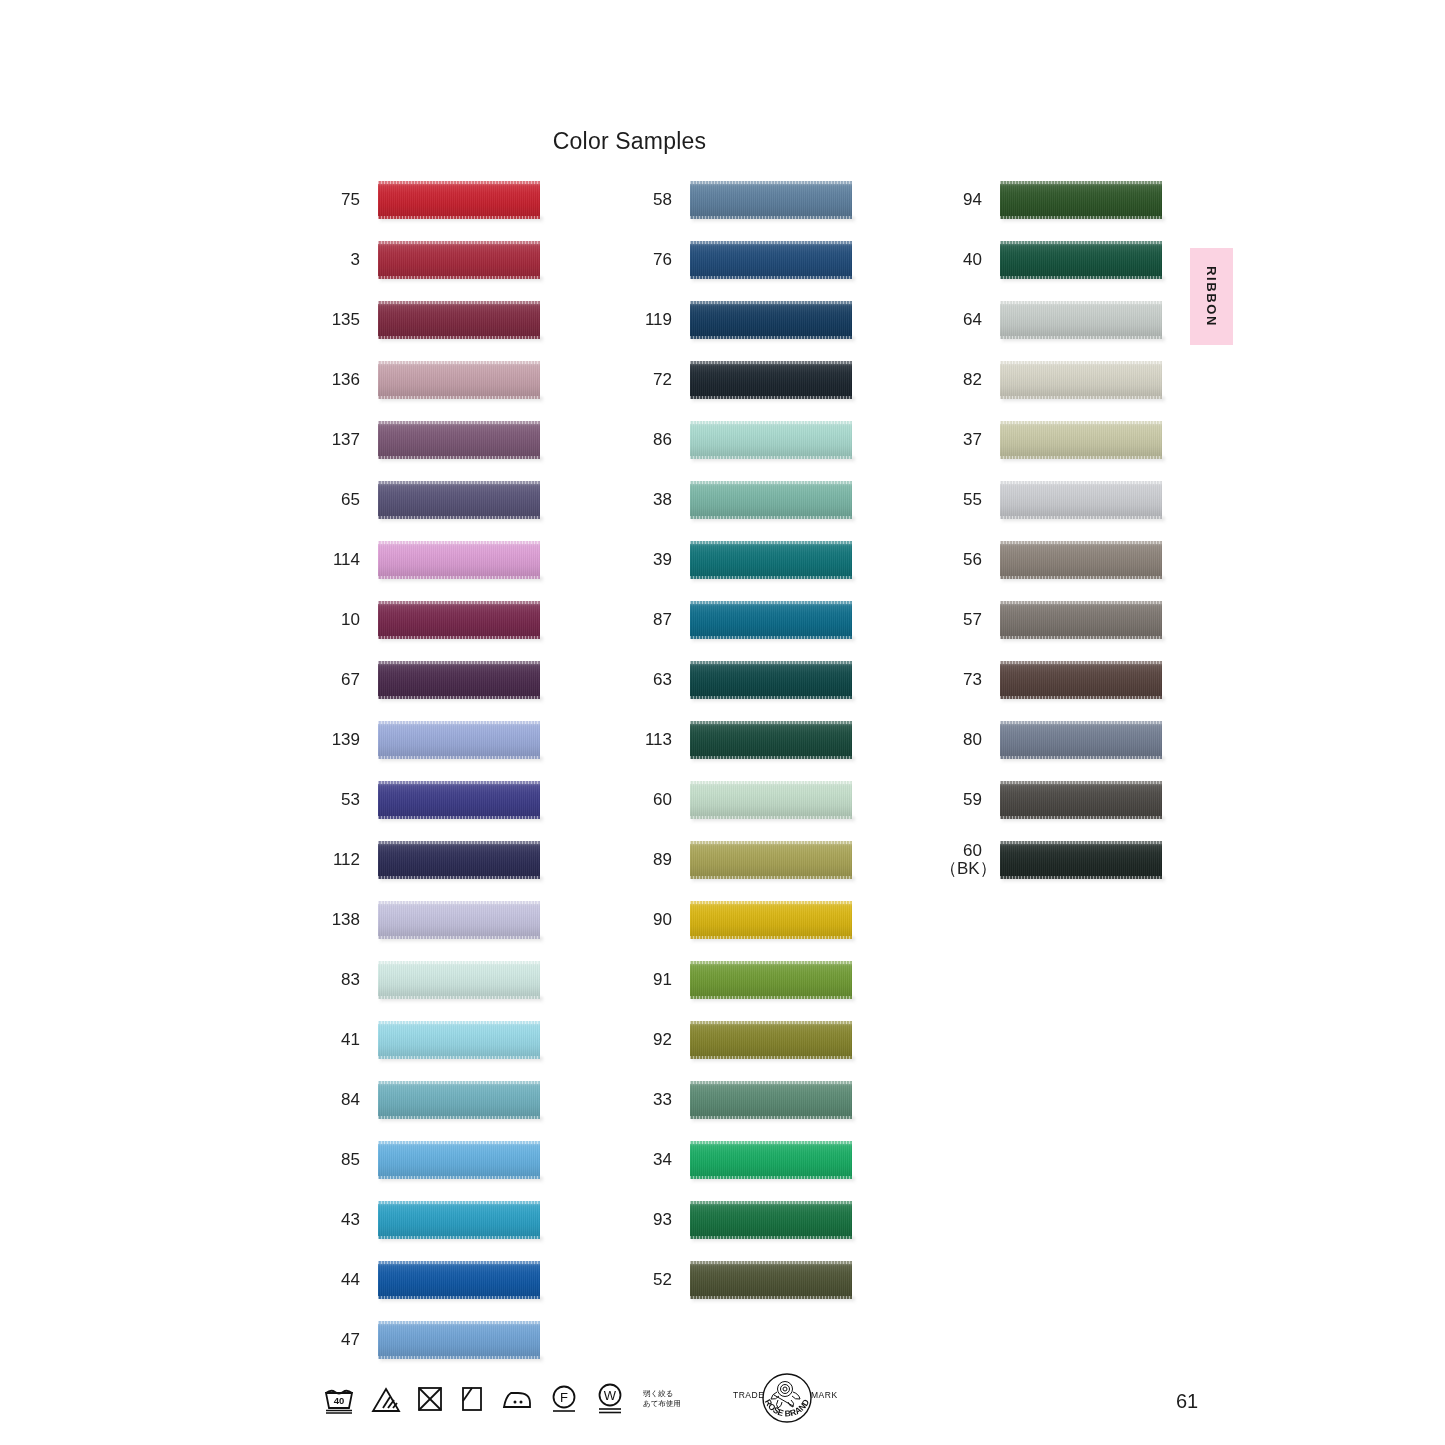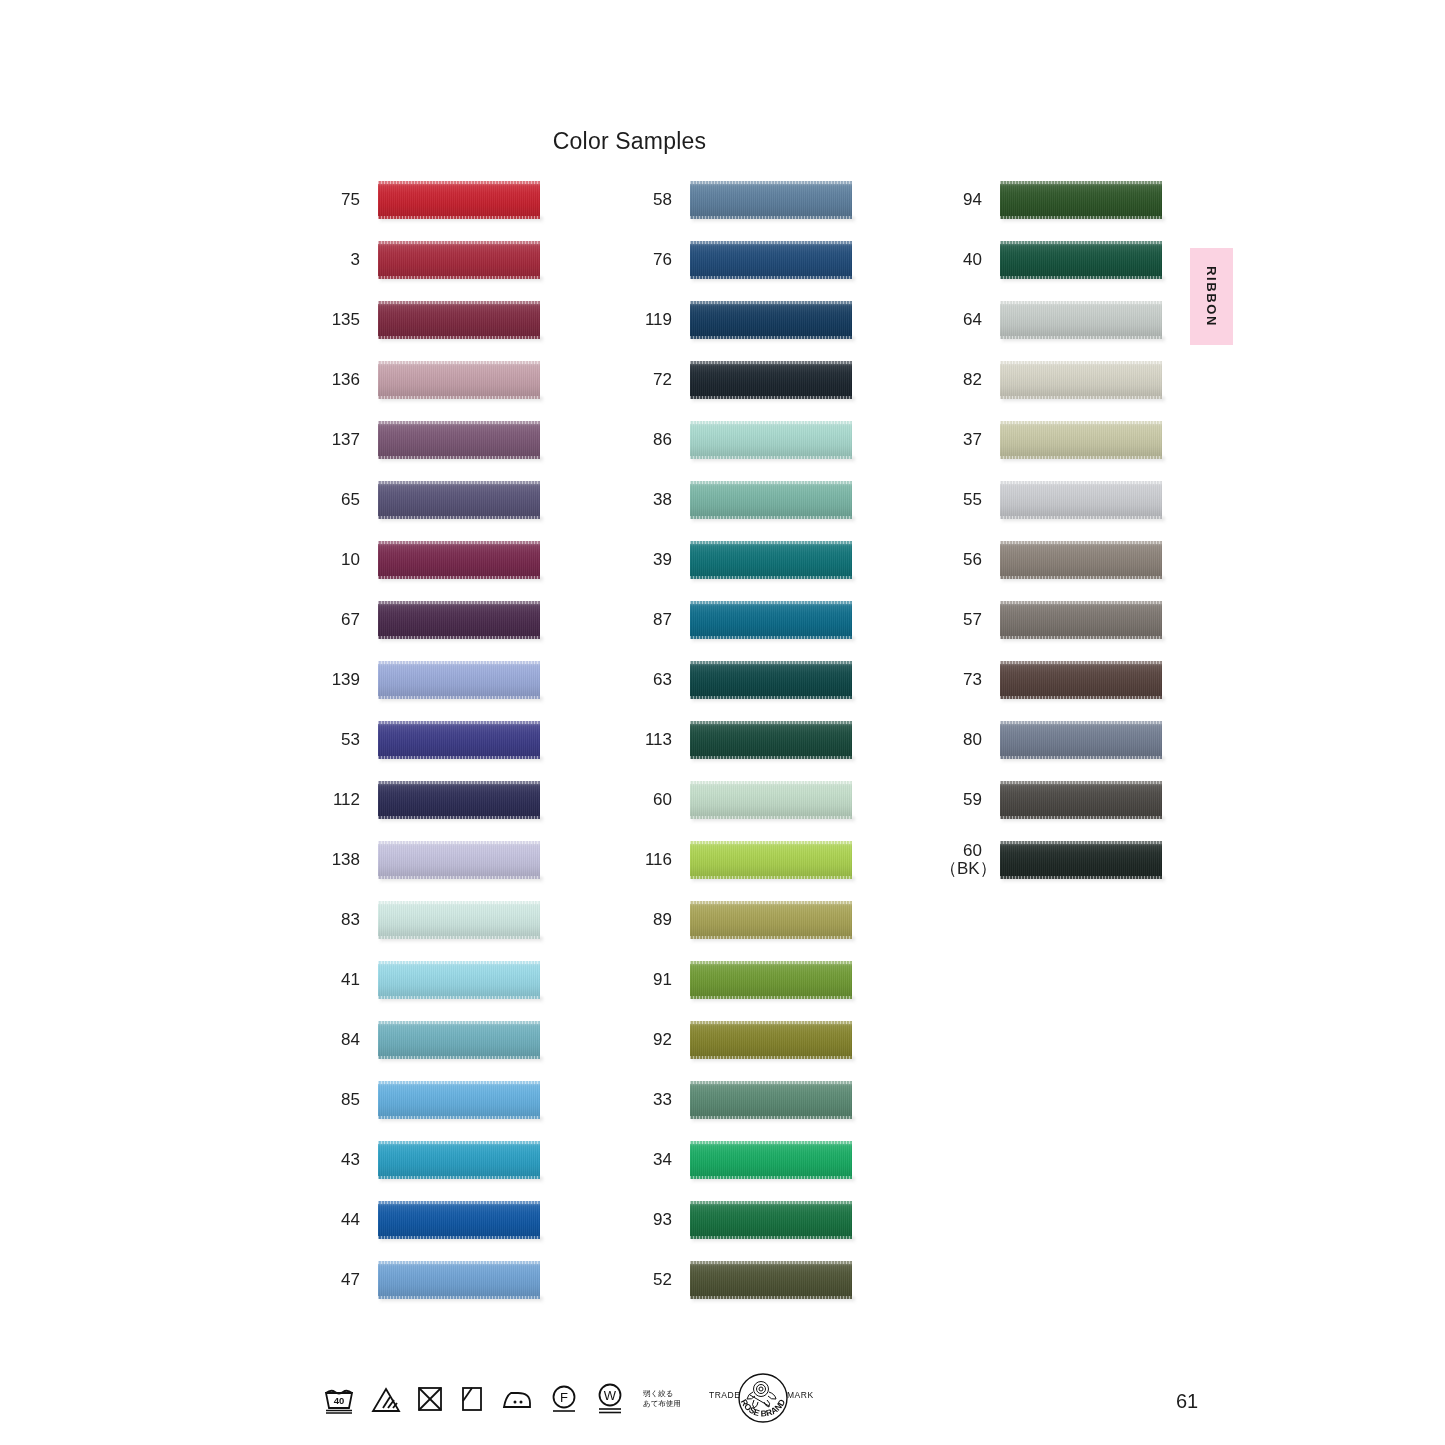--- a/index.html
+++ b/index.html
@@ -127,21 +127,21 @@
   .care-item{margin-right:15px;display:flex;align-items:center;}
   .care-svg{display:block;}
   .care-note{
     font-size:7.5px;
     line-height:1.35;
     color:#111;
     margin-left:2px;
     margin-right:26px;
     white-space:pre-line;
   }
-  .brand-mark{display:flex;align-items:center;margin-left:0;}
+  .brand-mark{display:flex;align-items:center;margin-left:24px;}
 
   
   .page-number{
     position:absolute;
     left:1176px;top:1390px;
     font-size:20px;
     color:#1d1d1d;
   }
 </style>
 </head>
@@ -212,20 +212,31 @@
         <div class="swatch-wrap">
           <div class="swatch" style="background: rgb(87, 82, 118);">
             <div class="weave"></div>
             <div class="sheen"></div>
             <div class="edge-top"></div>
             <div class="edge-bot"></div>
           </div>
         </div>
       </div>
       <div class="swatch-row">
+        <div class="swatch-num">114</div>
+        <div class="swatch-wrap">
+          <div class="swatch" style="background: rgb(220, 157, 212);">
+            <div class="weave"></div>
+            <div class="sheen"></div>
+            <div class="edge-top"></div>
+            <div class="edge-bot"></div>
+          </div>
+        </div>
+      </div>
+      <div class="swatch-row">
         <div class="swatch-num">10</div>
         <div class="swatch-wrap">
           <div class="swatch" style="background: rgb(119, 39, 76);">
             <div class="weave"></div>
             <div class="sheen"></div>
             <div class="edge-top"></div>
             <div class="edge-bot"></div>
           </div>
         </div>
       </div>
@@ -478,34 +489,34 @@
         <div class="swatch-wrap">
           <div class="swatch" style="background: rgb(195, 221, 201);">
             <div class="weave"></div>
             <div class="sheen"></div>
             <div class="edge-top"></div>
             <div class="edge-bot"></div>
           </div>
         </div>
       </div>
       <div class="swatch-row">
-        <div class="swatch-num">116</div>
-        <div class="swatch-wrap">
-          <div class="swatch" style="background: rgb(171, 210, 79);">
-            <div class="weave"></div>
-            <div class="sheen"></div>
-            <div class="edge-top"></div>
-            <div class="edge-bot"></div>
-          </div>
-        </div>
-      </div>
-      <div class="swatch-row">
         <div class="swatch-num">89</div>
         <div class="swatch-wrap">
           <div class="swatch" style="background: rgb(168, 163, 85);">
+            <div class="weave"></div>
+            <div class="sheen"></div>
+            <div class="edge-top"></div>
+            <div class="edge-bot"></div>
+          </div>
+        </div>
+      </div>
+      <div class="swatch-row">
+        <div class="swatch-num">90</div>
+        <div class="swatch-wrap">
+          <div class="swatch" style="background: rgb(217, 181, 16);">
             <div class="weave"></div>
             <div class="sheen"></div>
             <div class="edge-top"></div>
             <div class="edge-bot"></div>
           </div>
         </div>
       </div>
       <div class="swatch-row">
         <div class="swatch-num">91</div>
         <div class="swatch-wrap">

